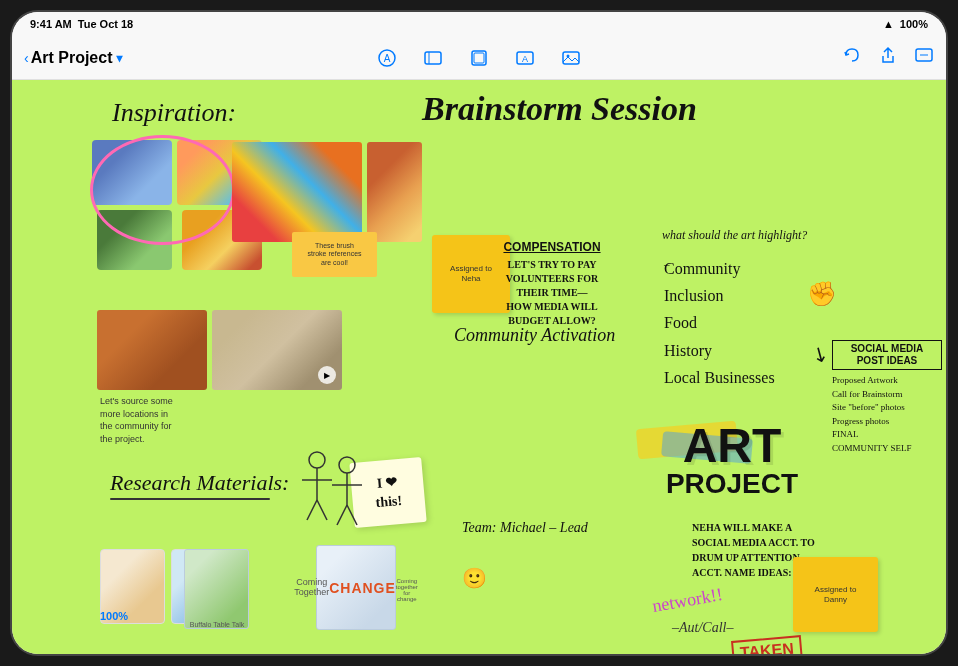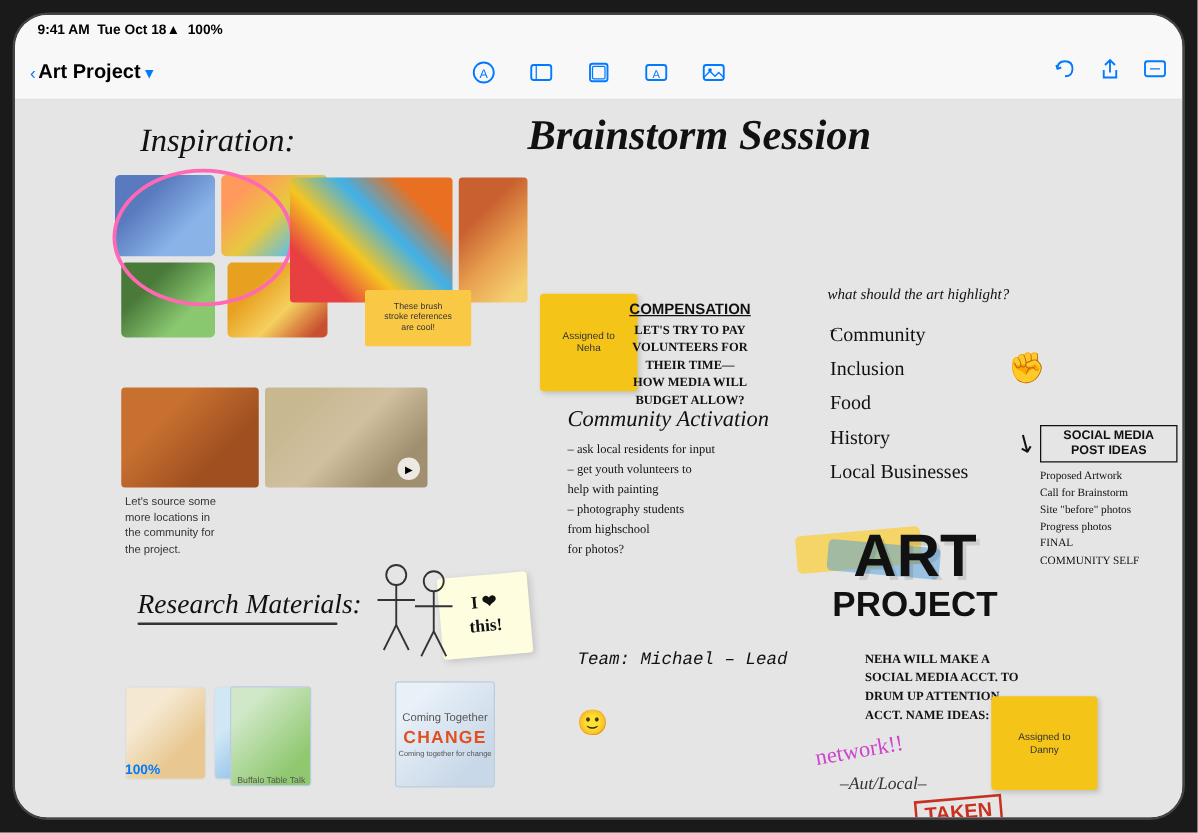--- a/index.html
+++ b/index.html
@@ -34,21 +34,21 @@
       display: flex;
       flex-direction: column;
     }
 
     
     .status-bar {
       height: 24px;
       background: #f8f8f8;
       display: flex;
       align-items: center;
-      justify-content: flex-start;
+      justify-content: space-between;
       padding: 0 18px;
       font-size: 11px;
       font-weight: 600;
       color: #000;
       flex-shrink: 0;
     }
 
     .status-left { display: flex; align-items: center; gap: 6px; }
     .status-right { display: flex; align-items: center; gap: 6px; }
 
@@ -108,21 +108,21 @@
 
     .toolbar-icon {
       color: #007aff;
       font-size: 17px;
       cursor: pointer;
     }
 
     
     .canvas-area {
       flex: 1;
-      background: #e5e5e5;
+      background: #bef264;
       position: relative;
       overflow: hidden;
     }
 
     
     .handwriting {
       font-family: 'Segoe Script', 'Bradley Hand', 'Comic Sans MS', cursive;
       position: absolute;
     }
 
@@ -286,21 +286,21 @@
       width: 80px;
       height: 85px;
     }
 
     .change-book-cover {
       width: 80px;
       height: 85px;
       background: linear-gradient(135deg, #e8f0f8 20%, #c8d8e8 80%);
       border-radius: 3px;
       display: flex;
-      flex-direction: column;
+      flex-direction: row;
       align-items: center;
       justify-content: center;
       border: 1px solid #bcd;
       position: relative;
     }
 
     .change-text {
       font-size: 14px;
       font-weight: 900;
       color: #e05020;
@@ -498,21 +498,21 @@
 
     
     .team-section {
       position: absolute;
       top: 440px;
       left: 450px;
       width: 200px;
     }
 
     .team-title {
-      font-family: Liberation Mono, monospace;
+      font-family: Liberation Serif, serif;
       font-size: 14px;
       color: #111;
       font-style: italic;
       margin-bottom: 4px;
     }
 
     .team-list {
       font-family: 'Bradley Hand', 'Comic Sans MS', cursive;
       font-size: 11px;
       color: #111;
@@ -858,26 +858,20 @@
         <div class="compensation-title">COMPENSATION</div>
         <div class="compensation-text" style="white-space: pre-line;">LET'S TRY TO PAY
 VOLUNTEERS FOR
 THEIR TIME—
 HOW MEDIA WILL
 BUDGET ALLOW?</div>
       </div>
 
       <div class="community-section">
         <div class="community-title">Community Activation</div>
-        <div class="community-list" style="white-space: pre-line;">– ask local residents for input
-– get youth volunteers to
-  help with painting
-– photography students
-  from highschool
-  for photos?</div>
       </div>
 
       <div class="highlight-question">what should the art highlight?</div>
       <div class="highlight-list" style="white-space: pre-line;">Community
 Inclusion
 Food
 History
 Local Businesses</div>
 
       <div style="position:absolute;top:175px;left:652px;">
@@ -913,21 +907,21 @@
         <div class="team-title">Team: Michael – Lead</div>
       </div>
 
       <div class="smiley-icon">🙂</div>
 
       <div class="neha-note" style="white-space: pre-line;">NEHA WILL MAKE A
 SOCIAL MEDIA ACCT. TO
 DRUM UP ATTENTION.
 ACCT. NAME IDEAS:</div>
 
-      <div class="signature">–Aut/Local–</div>
+      <div class="signature">–Aut/Call–</div>
 
       <div class="taken-stamp">TAKEN</div>
 
       <div class="sticky-love">
         <span style="white-space: pre-line;">I ❤
 this!</span>
       </div>
 
       <div class="sketch-figure">
         <svg width="80" height="100" viewBox="0 0 80 100">

